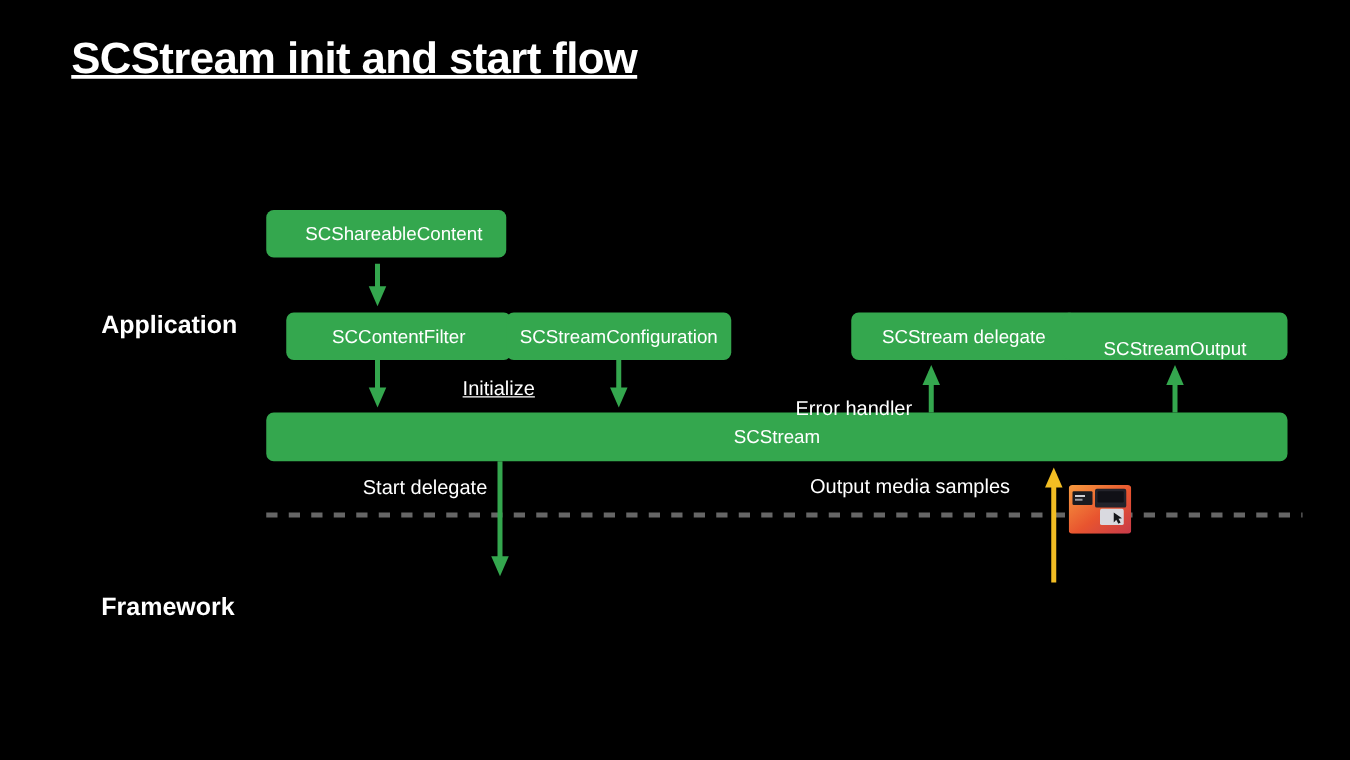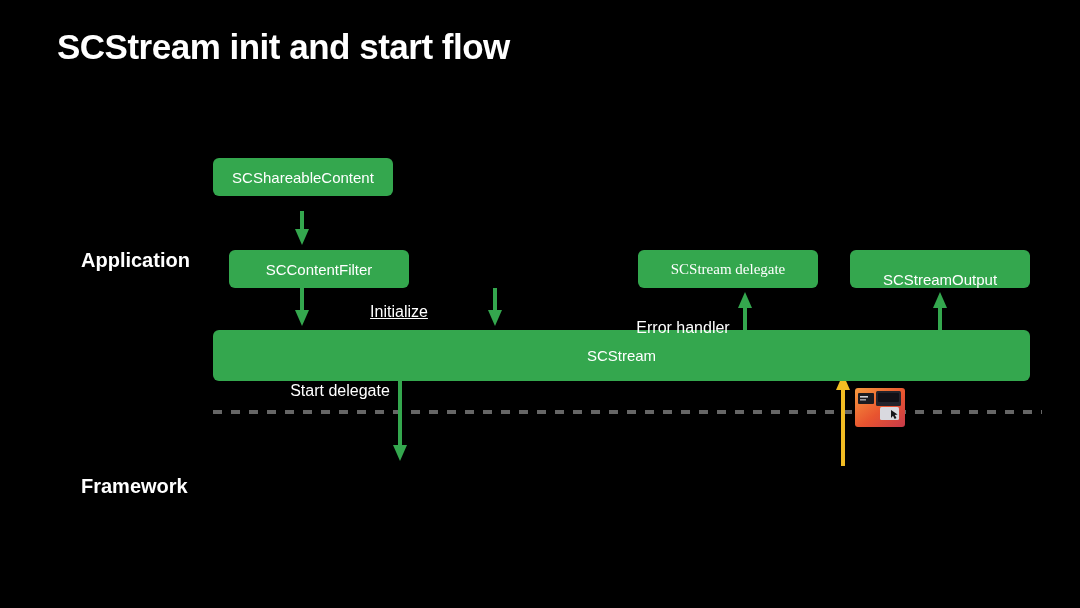--- a/index.html
+++ b/index.html
@@ -14,41 +14,42 @@
   .slide{
     position:relative;
     width:1080px;height:608px;
     background:var(--bg);
     overflow:hidden;
   }
   .title{
     position:absolute;left:57px;top:27px;
     font-size:35px;font-weight:700;color:var(--text);
     letter-spacing:-0.5px;
+    text-decoration:underline;
   }
   .layer-label{
     position:absolute;left:53px;
     font-size:20px;font-weight:600;color:var(--text);margin-left:28px;
   }
   .layer-label.application{top:249px;}
   .layer-label.framework{top:475px;}
   .node{
     position:absolute;
     background:var(--green);
     border-radius:6px;
     display:flex;align-items:center;justify-content:center;
     color:var(--text);font-size:15px;
   }
   .node.small{width:180px;height:38px;}
-  .node.bar{width:817px;height:51px;left:213px;}
+  .node.bar{width:817px;height:39px;left:213px;}
   .node.yellow{background:var(--yellow);}
-  .n-shareable{left:213px;top:158px;}
+  .n-shareable{left:213px;top:168px;padding-left:12px;}
   .n-filter{left:213px;top:250px;margin-left:16px;}
   .n-config{left:405px;top:250px;}
-  .n-delegate{left:638px;top:250px;font-family:Liberation Serif, serif;}
+  .n-delegate{left:681px;top:250px;}
   .n-output{left:850px;top:250px;align-items:flex-end;}
   .n-stream{top:330px;}
   .n-sck{top:465px;height:41px;}
   .edge-label{
     position:absolute;
     color:var(--text);font-size:16px;white-space:nowrap;
     transform:translate(-50%,-50%);
   }
   .l-initialize{left:399px;top:312px;text-decoration:underline;}
   .l-error{left:683px;top:328px;}
@@ -92,33 +93,37 @@
     <line x1="400" y1="369" x2="400" y2="456" stroke="#34A74E" stroke-width="4" marker-end="url(#mGreen)"></line>
     <line x1="843" y1="466" x2="843" y2="379" stroke="#F2BD23" stroke-width="4" marker-end="url(#mYellow)"></line>
   </svg>
 
   <div class="node small n-shareable">
     <span>SCShareableContent</span>
   </div>
   <div class="node small n-filter">
     <span>SCContentFilter</span>
   </div>
+  <div class="node small n-config">
+    <span>SCStreamConfiguration</span>
+  </div>
   <div class="node small n-delegate">
     <span>SCStream delegate</span>
   </div>
   <div class="node small n-output">
     <span>SCStreamOutput</span>
   </div>
   <div class="node bar n-stream">
     <span>SCStream</span>
   </div>
 
   <div class="edge-label l-initialize">Initialize</div>
   <div class="edge-label l-error">Error handler</div>
   <div class="edge-label l-start">Start delegate</div>
+  <div class="edge-label l-output">Output media samples</div>
 
   <svg class="app-icon" viewBox="0 0 50 39">
     <defs>
       <linearGradient id="wall" x1="0" y1="0" x2="1" y2="1">
         <stop offset="0" stop-color="#f79a3e"></stop>
         <stop offset="0.55" stop-color="#e8542f"></stop>
         <stop offset="1" stop-color="#c73a4a"></stop>
       </linearGradient>
     </defs>
     <rect width="50" height="39" rx="3" fill="url(#wall)"></rect>

